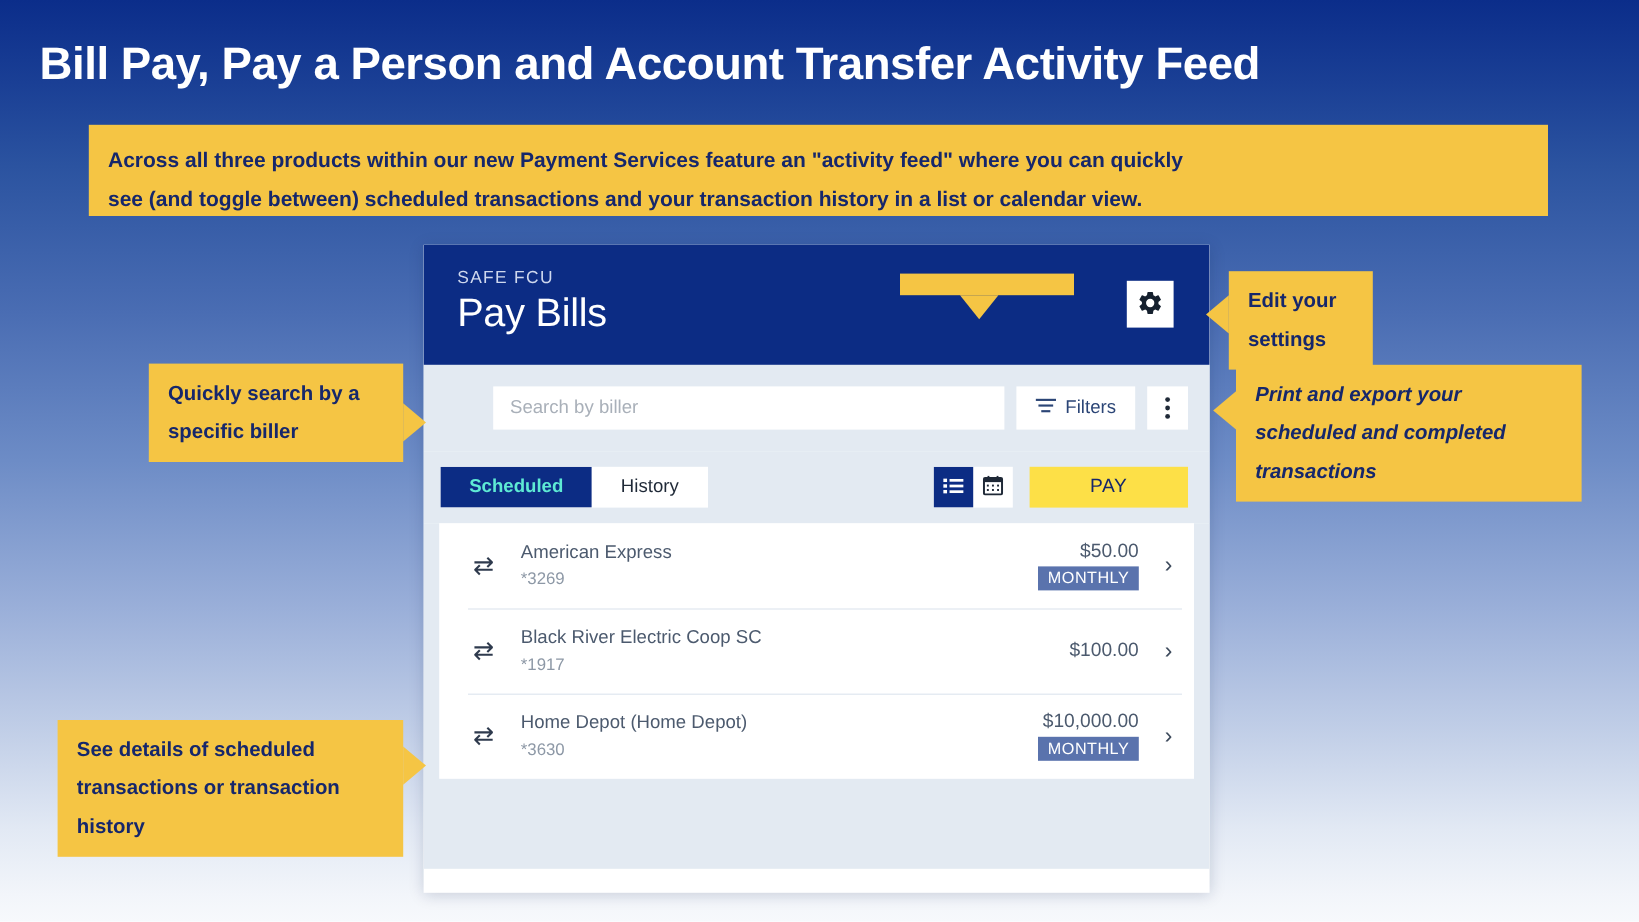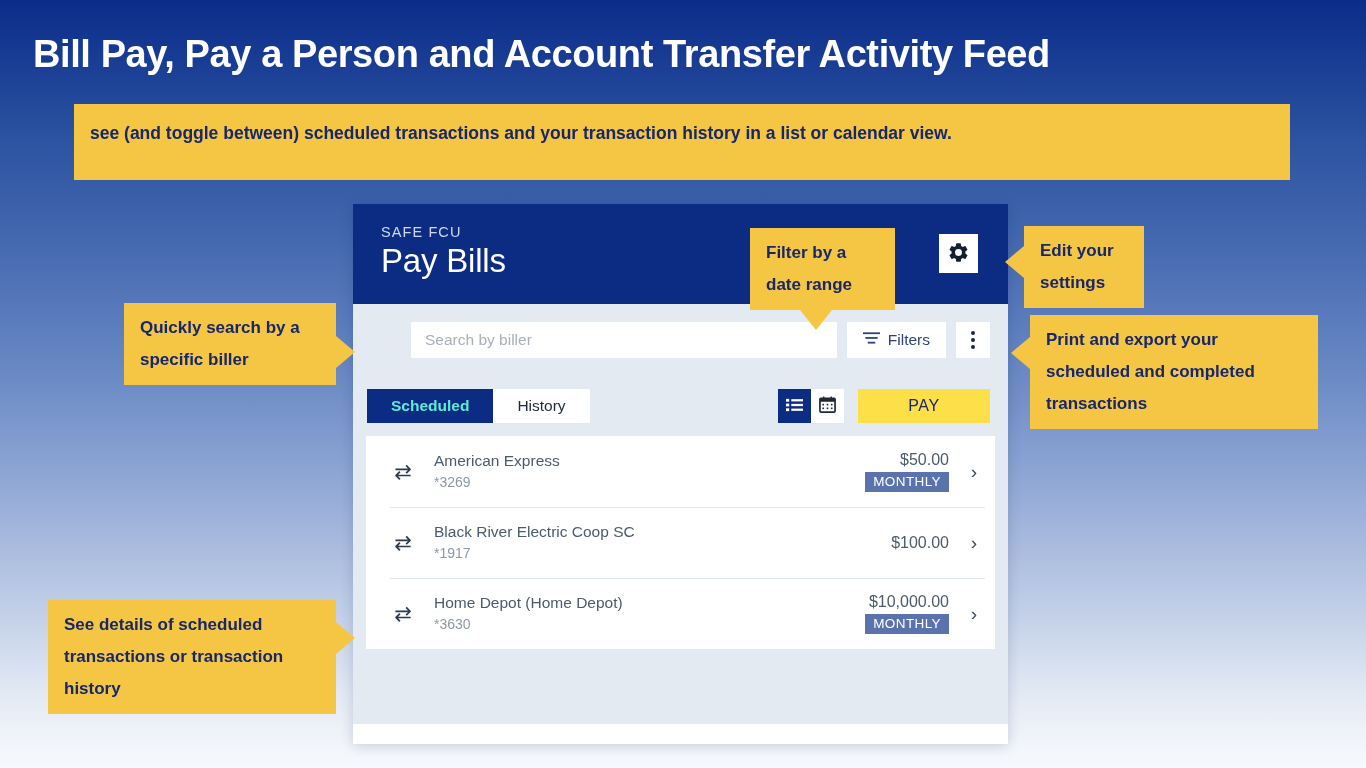--- a/index.html
+++ b/index.html
@@ -343,32 +343,33 @@
 
   #callout-search { left: 124px; top: 303px; width: 212px; }
   #callout-search .tail-right { top: 33px; }
 
   #callout-filter { left: 750px; top: 228px; width: 145px; }
   #callout-filter .tail-down { left: 50px; }
 
   #callout-settings { left: 1024px; top: 226px; width: 120px; }
   #callout-settings .tail-left { top: 20px; }
 
-  #callout-print { left: 1030px; top: 315px; width: 288px; }
+  #callout-print { left: 1030px; top: 304px; width: 288px; font-style: italic; }
   #callout-print .tail-left { top: 22px; }
 
   #callout-details { left: 48px; top: 600px; width: 288px; }
   #callout-details .tail-right { top: 22px; }
 </style>
 </head>
 <body>
 
 <div class="slide-title">Bill Pay, Pay a Person and Account Transfer Activity Feed</div>
 
 <div class="desc-banner">
+  <div class="desc-line">Across all three products within our new Payment Services feature an "activity feed" where you can quickly</div>
   <div class="desc-line">see (and toggle between) scheduled transactions and your transaction history in a list or calendar view.</div>
 </div>
 
 <div class="app-mock">
 
   <div class="app-header">
     <div class="app-brand">SAFE FCU</div>
     <div class="app-title">Pay Bills</div>
     <button class="gear-btn">
       <span>
@@ -484,21 +485,20 @@
     </div>
   </div>
 </div>
 
 <div class="callout" id="callout-search">
   <span>Quickly search by a specific biller</span>
   <span class="tail tail-right"></span>
 </div>
 
 <div class="callout" id="callout-filter">
-  <span>Filter by a date range</span>
   <span class="tail tail-down"></span>
 </div>
 
 <div class="callout" id="callout-settings">
   <span>Edit your settings</span>
   <span class="tail tail-left"></span>
 </div>
 
 <div class="callout" id="callout-print">
   <span>Print and export your scheduled and completed transactions</span>

